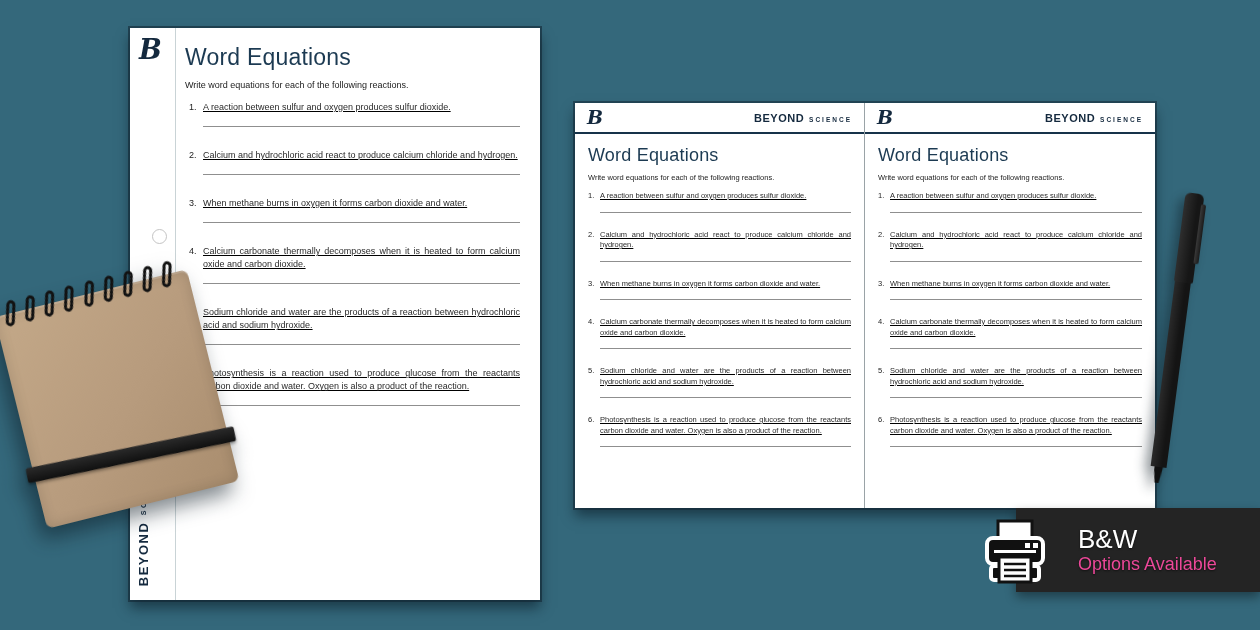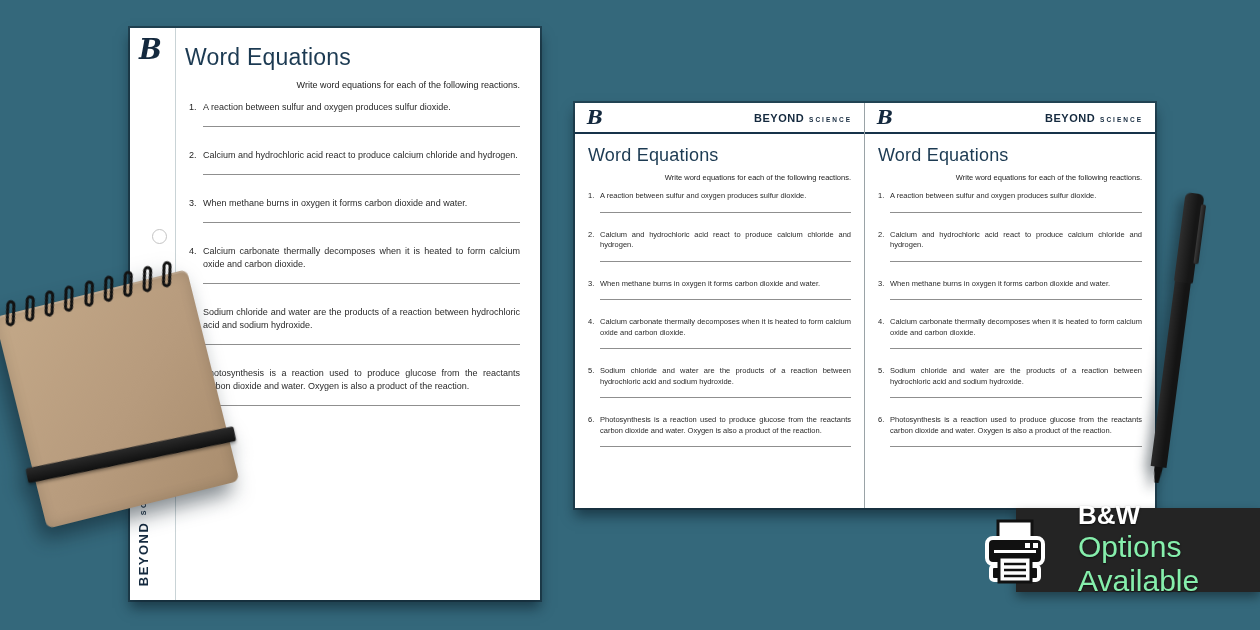--- a/index.html
+++ b/index.html
@@ -2,24 +2,24 @@
 <html><head>
 <meta charset="utf-8">
 <style>
   * { margin:0; padding:0; box-sizing:border-box; }
   html,body { width:1260px; height:630px; overflow:hidden; }
   body { font-family:"Liberation Sans", sans-serif; background:#34687B; position:relative; }
   .stage { position:absolute; inset:0; background:#34687B; }
 
   
   .ws-title { font-weight:400; color:#1C3A52; letter-spacing:.2px; }
-  .ws-sub   { color:#222;text-align:right; }
+  .ws-sub   { color:#222; }
   .item     { display:flex; }
   .num      { flex:none; color:#222; }
-  .ibody    { flex:1; }
+  .ibody    { flex:1;text-decoration:underline; }
   .itxt     { color:#2a2a2a; text-align:justify; }
   .ans      { border-bottom:1.2px solid #8F8F8F; height:0; }
 
   
   .sheet-left { position:absolute; left:130px; top:28px; width:410px; height:572px;
     background:#fff; z-index:2;
     box-shadow:0 0 0 2px rgba(16,34,48,.55), 0 8px 12px rgba(8,22,32,.55); }
   .sheet-left .mdiv { position:absolute; left:45px; top:0; bottom:0; width:1px; background:#C9D3D6; }
   .logo-big { position:absolute; left:9px; top:8px; font-family:"DejaVu Serif", serif;
     font-style:italic; font-weight:bold; font-size:27px; color:#14293E; line-height:1; }
@@ -82,23 +82,23 @@
     background:linear-gradient(90deg,#3a3a3a,#1a1a1a); border-radius:2px; }
   .pen-barrel { width:16px; height:186px;
     background:linear-gradient(90deg,#2a2a2a,#141414 70%); }
   .pen-tip { width:9px; height:16px; background:#101010;
     clip-path:polygon(0 0,100% 0,72% 100%,28% 100%); }
 
   
   .badge { position:absolute; left:1016px; top:508px; width:244px; height:84px;
     background:#242424; z-index:6; box-shadow:0 5px 10px rgba(0,0,0,.4);
     display:flex; flex-direction:column; justify-content:center; padding-left:62px; }
-  .badge .l1 { color:#fff; font-weight:700; font-size:26px; line-height:1.1;
+  .badge .l1 { color:#fff; font-weight:400; font-size:26px; line-height:1.1;
     text-shadow:0 1px 2px rgba(0,0,0,.6); }
-  .badge .l2 { color:#86efac; font-size:30px; line-height:1.15;
+  .badge .l2 { color:#ec4899; font-size:18px; line-height:1.15;
     text-shadow:0 1px 2px rgba(0,0,0,.6); }
   .printer { position:absolute; left:984px; top:516px; width:62px; height:72px; z-index:7; }
 </style>
 </head>
 <body>
 
 <div class="stage">
 
   <div class="sheet-left">
     <div class="mdiv"></div>

